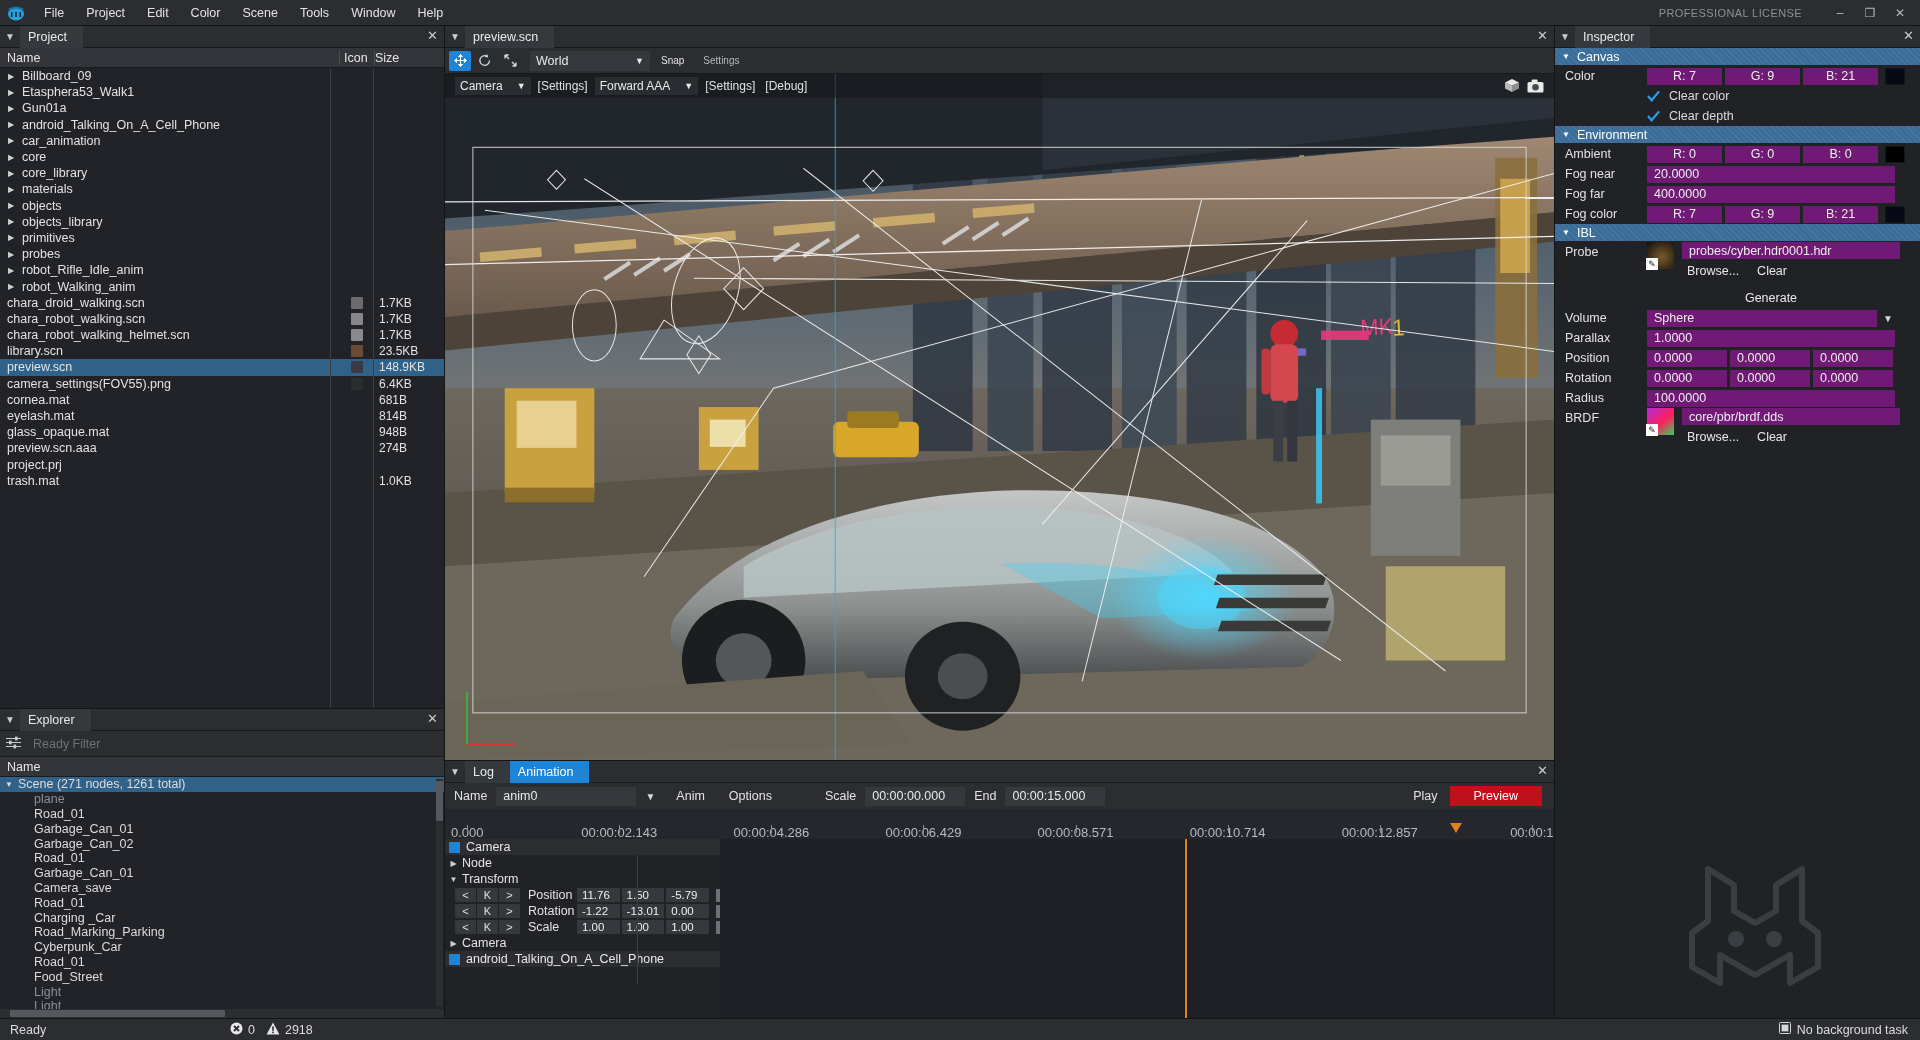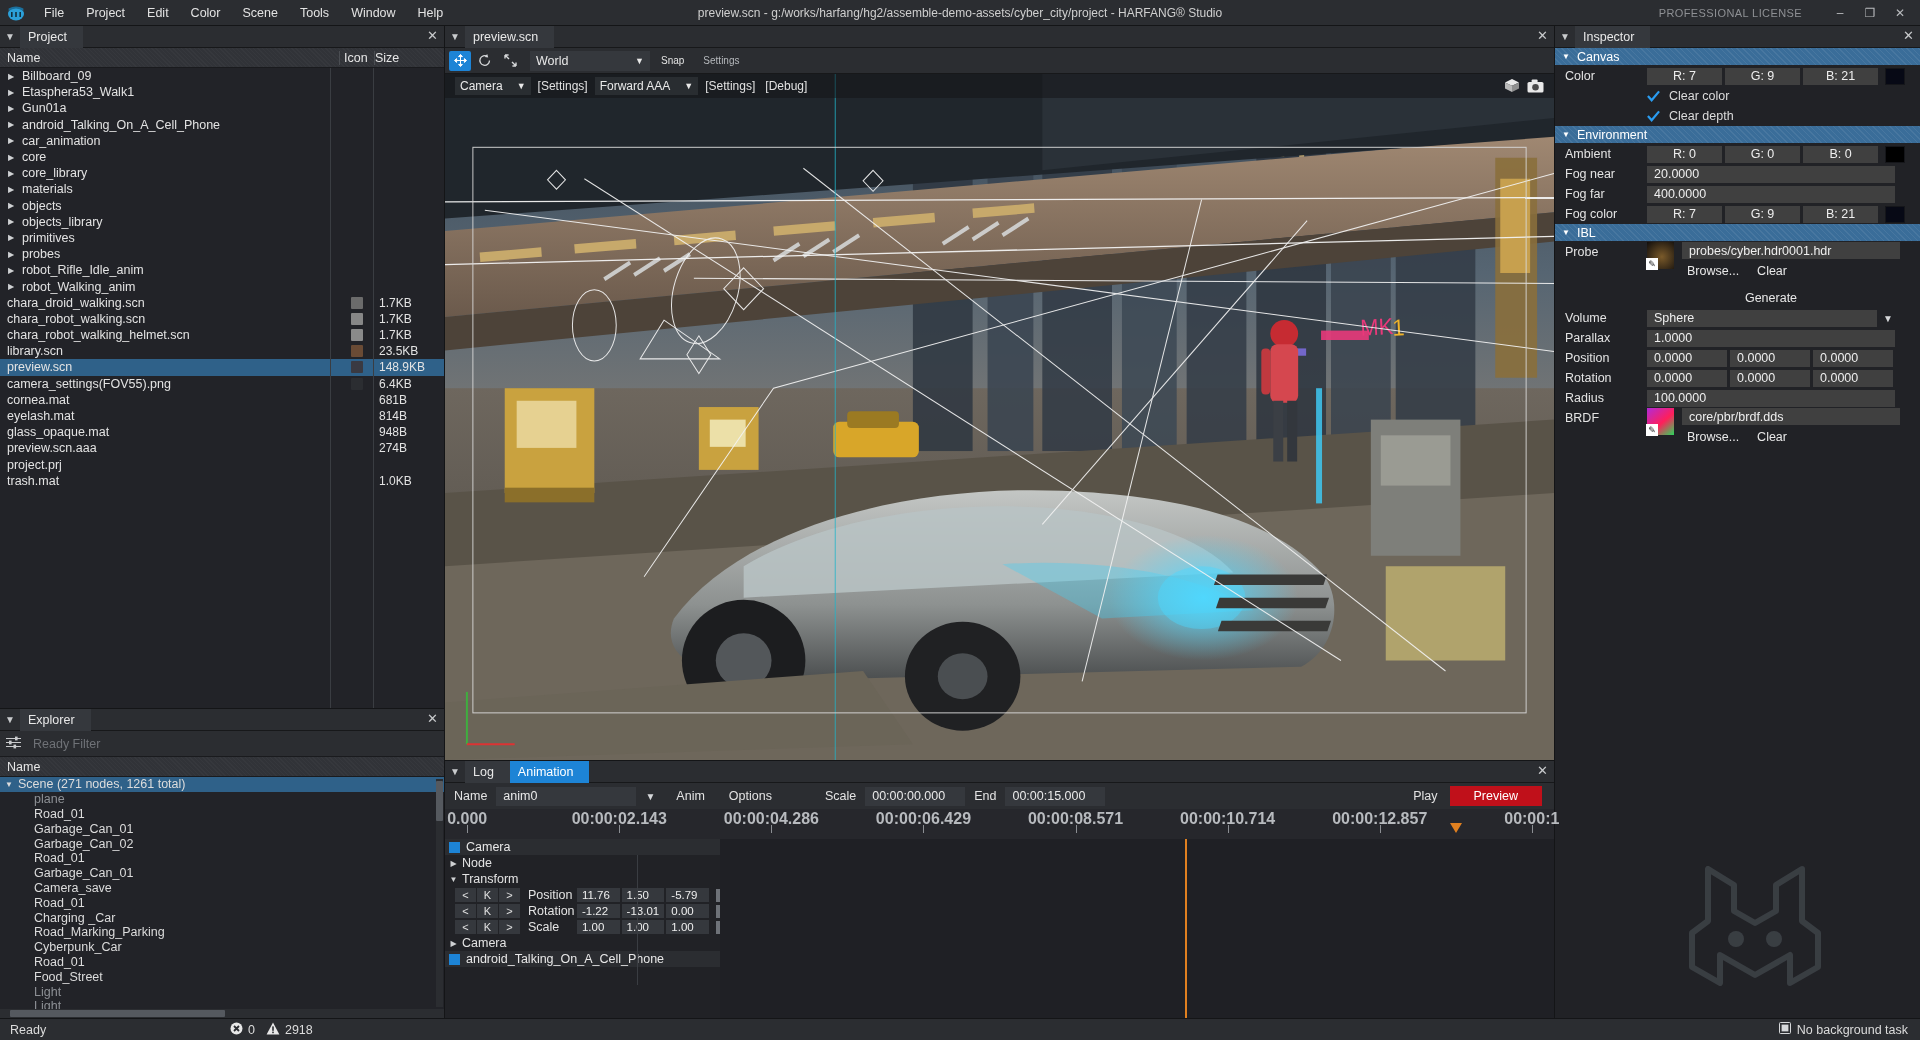--- a/index.html
+++ b/index.html
@@ -118,21 +118,21 @@
   .at-label { padding:0 9px; color:#e3e3e3;}
   .at-field { height:19px; background:#35383d; display:flex; align-items:center; padding:0 7px; color:#e9e9e9; font-size:12.5px;}
   .btn-red { background:#c0101a; color:#fff; padding:3px 24px; font-size:12.5px; }
   .btn-plain { padding:3px 12px; color:#e3e3e3;}
 
   .timebar { height:30px; background:#1f2025; display:flex; flex:none; position:relative;}
   .timebar-left { width:275px; flex:none; position:relative; }
   .frame-num { font-size:17px; font-weight:bold; color:#fff; position:absolute; left:32px; top:-1px; letter-spacing:.5px;}
   .frame-sub { font-size:10.5px; color:#bcbfc3; position:absolute; left:10px; top:18px;}
   .ticks { flex:1; position:relative; background:#26272c; }
-  .tick-lbl { position:absolute; top:1px; font-size:16px; color:#b7babe; transform:translateX(-50%); white-space:nowrap;font-weight:bold;}
+  .tick-lbl { position:absolute; top:16px; font-size:13px; color:#b7babe; transform:translateX(-50%); white-space:nowrap;}
   .tick-mark { position:absolute; top:16px; width:1px; height:8px; background:#8b8e93; }
   .playhead { position:absolute; top:14px; width:0; height:0; border-left:6px solid transparent; border-right:6px solid transparent;
      border-top:10px solid #e08020; transform:translateX(-6px); }
   .playline { position:absolute; top:0; bottom:-210px; width:1.5px; background:#e08020; z-index:8;}
 
   .tracks { flex:1; display:flex; min-height:0; position:relative; background:#212226; overflow:hidden;}
   .track-left { width:275px; flex:none; border-right:0px; }
   .track-right { flex:1; position:relative; background:#1f2025;}
   .trk-head { height:16px; display:flex; align-items:center; background:#2b2d31; font-size:12.5px; color:#e8e8e8; position:relative;}
   .trk-color { width:11px; height:11px; background:#1d84d6; margin:0 6px 0 4px; }
@@ -153,21 +153,21 @@
   .insp { flex:1; overflow:hidden; }
   .sec {
     height:17px; display:flex; align-items:center; color:#fff; font-size:12.5px;
     background:#3a6d99;
     background-image:repeating-linear-gradient(45deg, rgba(255,255,255,.07) 0 1px, transparent 1px 4px);
     margin-bottom:1px;
   }
   .sec .sc { width:22px; text-align:center; font-size:8px;}
   .prow { display:flex; align-items:center; height:20px; font-size:12.5px; }
   .plab { width:92px; padding-left:10px; color:#e3e3e3; }
-  .pfield { height:17px; background:#404040; display:flex; align-items:center; justify-content:center;
+  .pfield { height:17px; background:#701a75; display:flex; align-items:center; justify-content:center;
      color:#eeeeee; font-size:12.5px; }
   .pfield.l { justify-content:flex-start; padding-left:7px; }
   .swatch { width:20px; height:17px; border:1px solid #15161a; }
   .chk { width:13px; height:13px; display:flex; align-items:center; justify-content:center; color:#2a9cf0; font-size:14px; font-weight:bold;}
   .prev-img { width:27px; height:27px; position:relative; }
   .prev-badge { position:absolute; left:-1px; bottom:-1px; width:12px; height:12px; background:#fff; color:#111;
       font-size:9px; display:flex; align-items:center; justify-content:center;}
   .link { color:#e8e8e8; }
 
   
@@ -200,21 +200,20 @@
     <div class="menu">
       <div class="mi">File</div>
       <div class="mi">Project</div>
       <div class="mi">Edit</div>
       <div class="mi">Color</div>
       <div class="mi">Scene</div>
       <div class="mi">Tools</div>
       <div class="mi">Window</div>
       <div class="mi">Help</div>
     </div>
-    <div class="wintitle">preview.scn - g:/works/harfang/hg2/assemble-demo-assets/cyber_city/project - HARFANG® Studio</div>
     <div class="winright">
       <div class="license">PROFESSIONAL LICENSE</div>
       <div class="wbtn">–</div>
       <div class="wbtn">❐</div>
       <div class="wbtn">✕</div>
     </div>
   </div>
 
   <div class="main">
 

